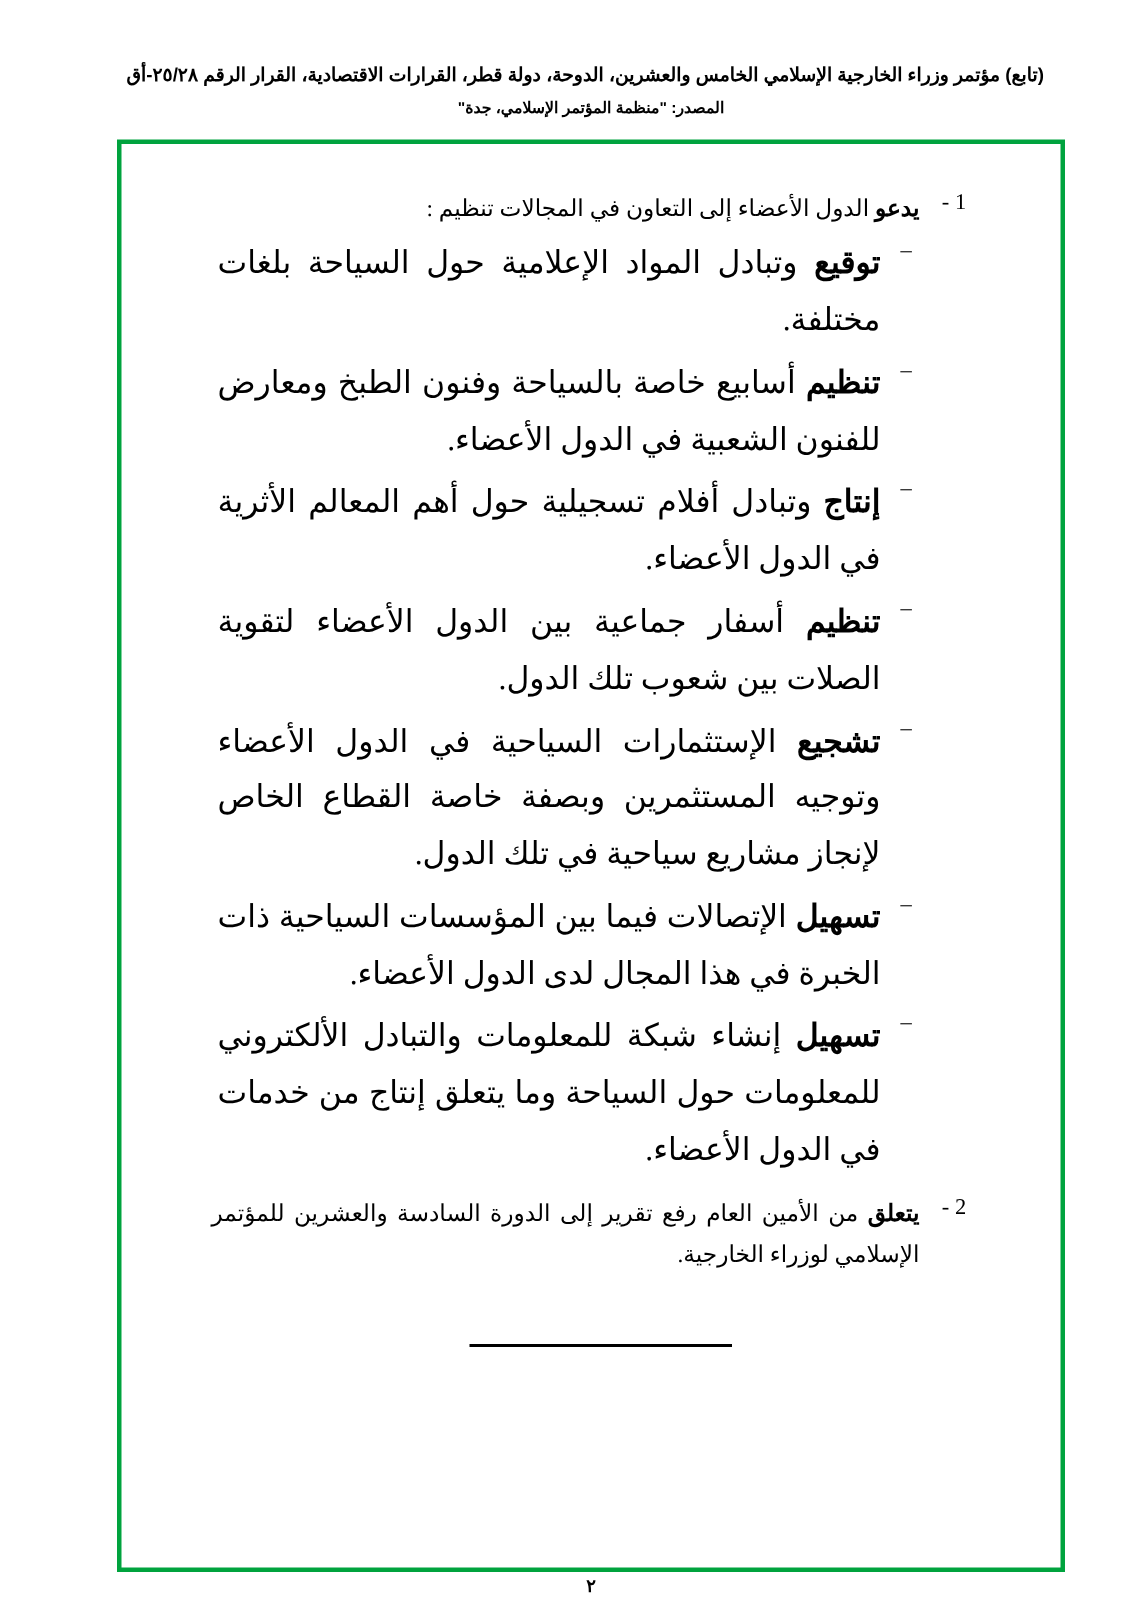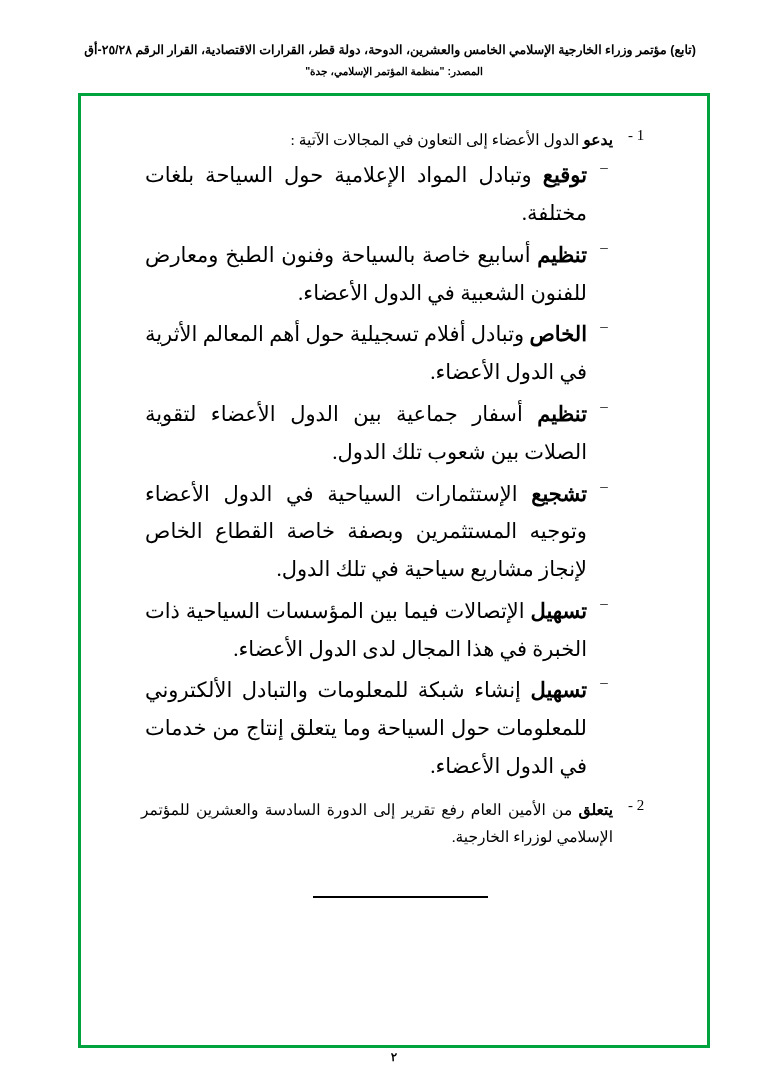--- a/index.html
+++ b/index.html
@@ -155,21 +155,21 @@
     <div class="header-line1">(تابع) مؤتمر وزراء الخارجية الإسلامي الخامس والعشرين، الدوحة، دولة قطر، القرارات الاقتصادية، القرار الرقم ٢٥/٢٨-أق</div>
     <div class="header-line2">المصدر: "منظمة المؤتمر الإسلامي، جدة"</div>
   </div>
 
   <div class="content-frame">
     <div class="body-area">
 
       <div class="clause">
         <div class="clause-num">1 -</div>
         <div class="clause-text">
-          <span class="bold-lead">يدعو</span><span> الدول الأعضاء إلى التعاون في المجالات الآتية :</span>
+          <span class="bold-lead">يدعو</span><span> الدول الأعضاء إلى التعاون في المجالات تنظيم :</span>
         </div>
       </div>
 
       <div class="sub-list">
 
         <div class="sub-item">
           <div class="sub-dash">–</div>
           <div class="sub-text">
             <span class="bold-lead">توقيع</span><span> وتبادل المواد الإعلامية حول السياحة بلغات مختلفة.</span>
           </div>
@@ -178,21 +178,21 @@
         <div class="sub-item">
           <div class="sub-dash">–</div>
           <div class="sub-text">
             <span class="bold-lead">تنظيم</span><span> أسابيع خاصة بالسياحة وفنون الطبخ ومعارض للفنون الشعبية في الدول الأعضاء.</span>
           </div>
         </div>
 
         <div class="sub-item">
           <div class="sub-dash">–</div>
           <div class="sub-text">
-            <span class="bold-lead">الخاص</span><span> وتبادل أفلام تسجيلية حول أهم المعالم الأثرية في الدول الأعضاء.</span>
+            <span class="bold-lead">إنتاج</span><span> وتبادل أفلام تسجيلية حول أهم المعالم الأثرية في الدول الأعضاء.</span>
           </div>
         </div>
 
         <div class="sub-item">
           <div class="sub-dash">–</div>
           <div class="sub-text">
             <span class="bold-lead">تنظيم</span><span> أسفار جماعية بين الدول الأعضاء لتقوية الصلات بين شعوب تلك الدول.</span>
           </div>
         </div>
 

